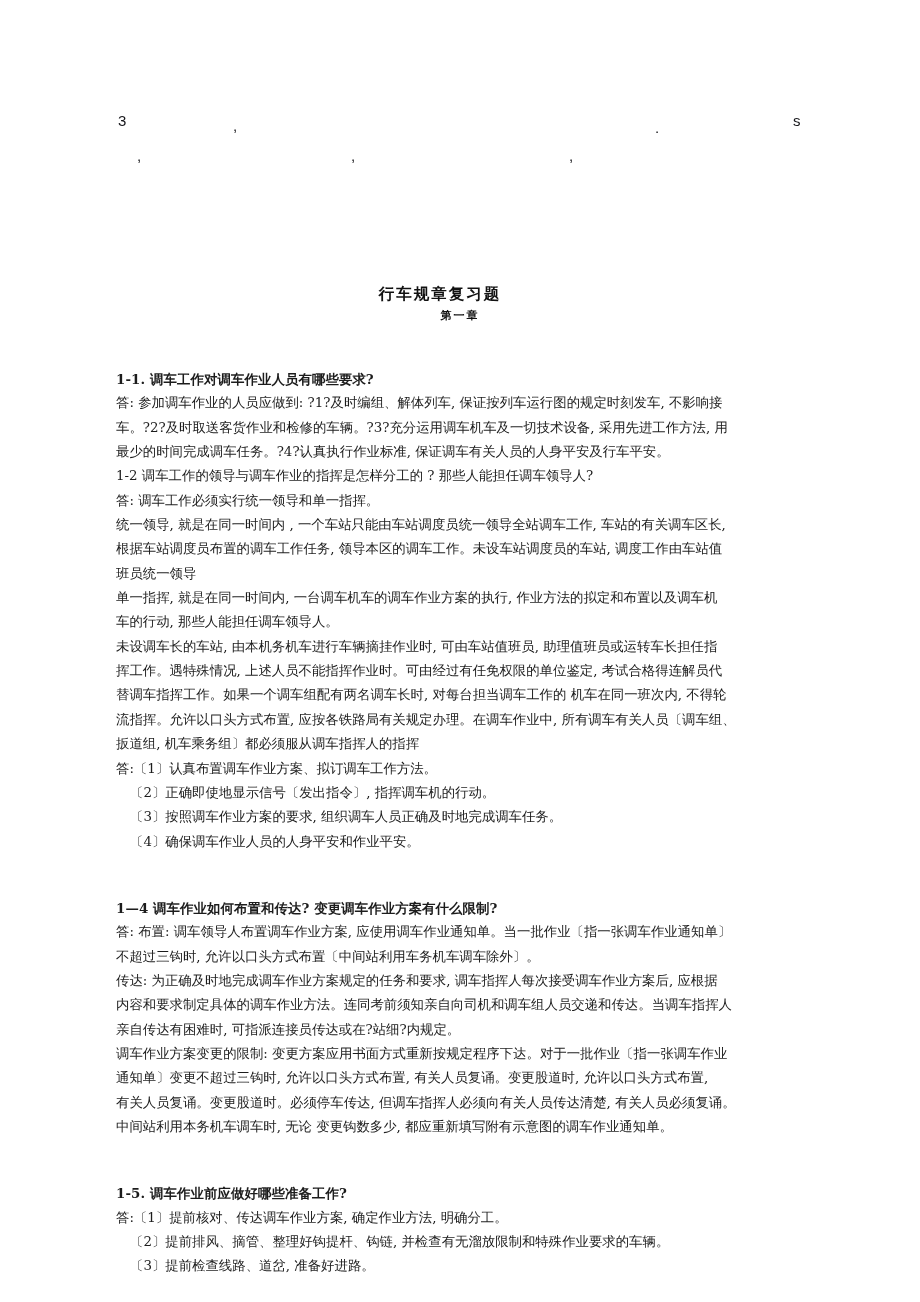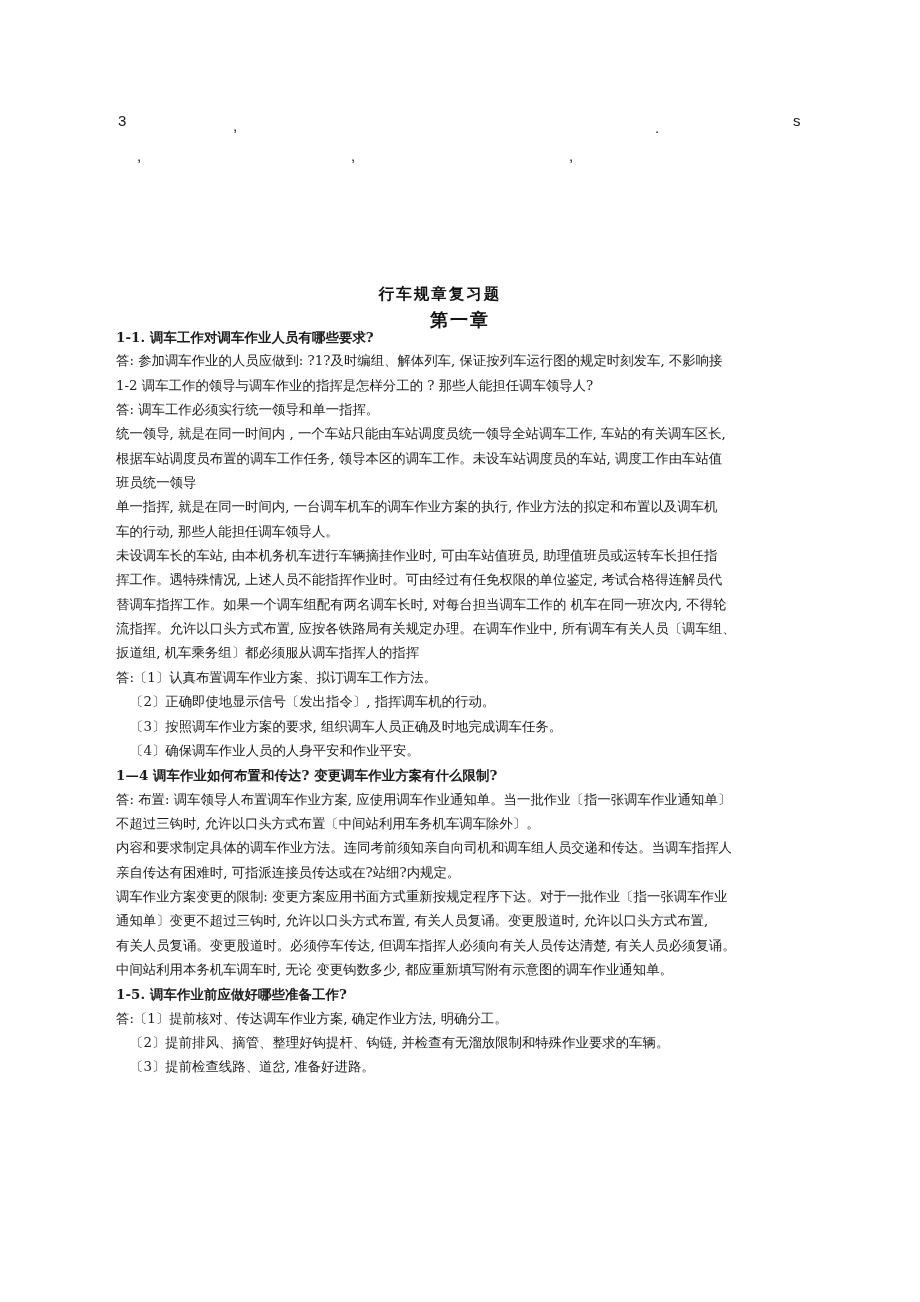--- a/index.html
+++ b/index.html
@@ -44,21 +44,21 @@
     letter-spacing: 2px;
     color: #111;
   }
   .doc-subtitle {
     position: absolute;
     left: 0;
     width: 920px;
     text-align: center;
     font-family: "DejaVu Serif", "Liberation Serif", serif;
     font-weight: bold;
-    font-size: 18px;
+    font-size: 11px;
     letter-spacing: 2px;
     color: #111;
   }
 
   
   .body-block {
     position: absolute;
     left: 116px;
     top: 325px;
     width: 692px;
@@ -71,20 +71,21 @@
     line-height: 24.35px;
     color: #1c1c1c;
     white-space: pre-wrap;
     text-align: left;
     letter-spacing: 0px;
   }
 
   p.q {
     font-weight: bold;
     letter-spacing: 0.1px;
+    margin-top: 42px;
   }
 
   p.indent {
     text-indent: 0;
     padding-left: 14px;
   }
 </style>
 </head>
 <body>
 
@@ -100,39 +101,42 @@
       <span class="header-frag" style="left: 569px; top: 148px;">,</span>
     </div>
 
   <div class="doc-title" style="top:284px;">行车规章复习题</div>
 
   <div class="doc-subtitle" style="top:308px;">第一章</div>
 
   <div class="body-block" id="body-block">
       <p class="line q">1-1. 调车工作对调车作业人员有哪些要求?</p>
       <p class="line">答: 参加调车作业的人员应做到: ?1?及时编组、解体列车, 保证按列车运行图的规定时刻发车, 不影响接</p>
+      <p class="line">车。?2?及时取送客货作业和检修的车辆。?3?充分运用调车机车及一切技术设备, 采用先进工作方法, 用</p>
+      <p class="line">最少的时间完成调车任务。?4?认真执行作业标准, 保证调车有关人员的人身平安及行车平安。</p>
       <p class="line">1-2 调车工作的领导与调车作业的指挥是怎样分工的 ? 那些人能担任调车领导人?</p>
       <p class="line">答: 调车工作必须实行统一领导和单一指挥。</p>
       <p class="line">统一领导, 就是在同一时间内 , 一个车站只能由车站调度员统一领导全站调车工作, 车站的有关调车区长,</p>
       <p class="line">根据车站调度员布置的调车工作任务, 领导本区的调车工作。未设车站调度员的车站, 调度工作由车站值</p>
       <p class="line">班员统一领导</p>
       <p class="line">单一指挥, 就是在同一时间内, 一台调车机车的调车作业方案的执行, 作业方法的拟定和布置以及调车机</p>
       <p class="line">车的行动, 那些人能担任调车领导人。</p>
       <p class="line">未设调车长的车站, 由本机务机车进行车辆摘挂作业时, 可由车站值班员, 助理值班员或运转车长担任指</p>
       <p class="line">挥工作。遇特殊情况, 上述人员不能指挥作业时。可由经过有任免权限的单位鉴定, 考试合格得连解员代</p>
       <p class="line">替调车指挥工作。如果一个调车组配有两名调车长时, 对每台担当调车工作的 机车在同一班次内, 不得轮</p>
       <p class="line">流指挥。允许以口头方式布置, 应按各铁路局有关规定办理。在调车作业中, 所有调车有关人员〔调车组、</p>
       <p class="line">扳道组, 机车乘务组〕都必须服从调车指挥人的指挥</p>
       <p class="line">答:〔1〕认真布置调车作业方案、拟订调车工作方法。</p>
       <p class="line indent">〔2〕正确即使地显示信号〔发出指令〕, 指挥调车机的行动。</p>
       <p class="line indent">〔3〕按照调车作业方案的要求, 组织调车人员正确及时地完成调车任务。</p>
       <p class="line indent">〔4〕确保调车作业人员的人身平安和作业平安。</p>
       <p class="line q">1—4 调车作业如何布置和传达? 变更调车作业方案有什么限制?</p>
       <p class="line">答: 布置: 调车领导人布置调车作业方案, 应使用调车作业通知单。当一批作业〔指一张调车作业通知单〕</p>
       <p class="line">不超过三钩时, 允许以口头方式布置〔中间站利用车务机车调车除外〕。</p>
+      <p class="line">传达: 为正确及时地完成调车作业方案规定的任务和要求, 调车指挥人每次接受调车作业方案后, 应根据</p>
       <p class="line">内容和要求制定具体的调车作业方法。连同考前须知亲自向司机和调车组人员交递和传达。当调车指挥人</p>
       <p class="line">亲自传达有困难时, 可指派连接员传达或在?站细?内规定。</p>
       <p class="line">调车作业方案变更的限制: 变更方案应用书面方式重新按规定程序下达。对于一批作业〔指一张调车作业</p>
       <p class="line">通知单〕变更不超过三钩时, 允许以口头方式布置, 有关人员复诵。变更股道时, 允许以口头方式布置,</p>
       <p class="line">有关人员复诵。变更股道时。必须停车传达, 但调车指挥人必须向有关人员传达清楚, 有关人员必须复诵。</p>
       <p class="line">中间站利用本务机车调车时, 无论 变更钩数多少, 都应重新填写附有示意图的调车作业通知单。</p>
       <p class="line q">1-5. 调车作业前应做好哪些准备工作?</p>
       <p class="line">答:〔1〕提前核对、传达调车作业方案, 确定作业方法, 明确分工。</p>
       <p class="line indent">〔2〕提前排风、摘管、整理好钩提杆、钩链, 并检查有无溜放限制和特殊作业要求的车辆。</p>
       <p class="line indent">〔3〕提前检查线路、道岔, 准备好进路。</p>

